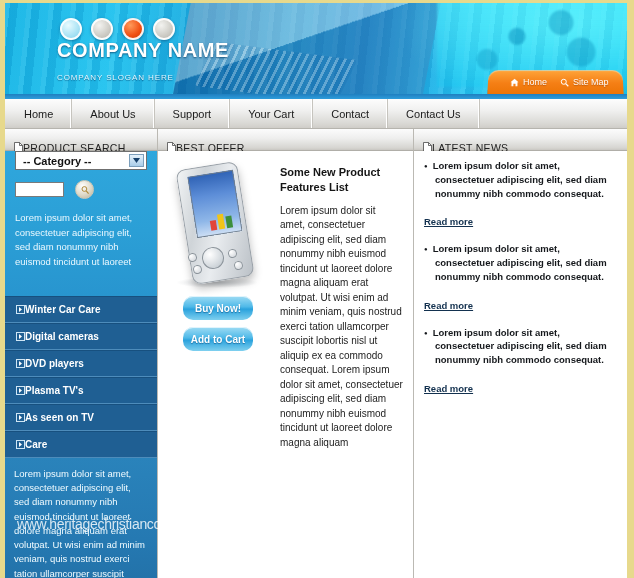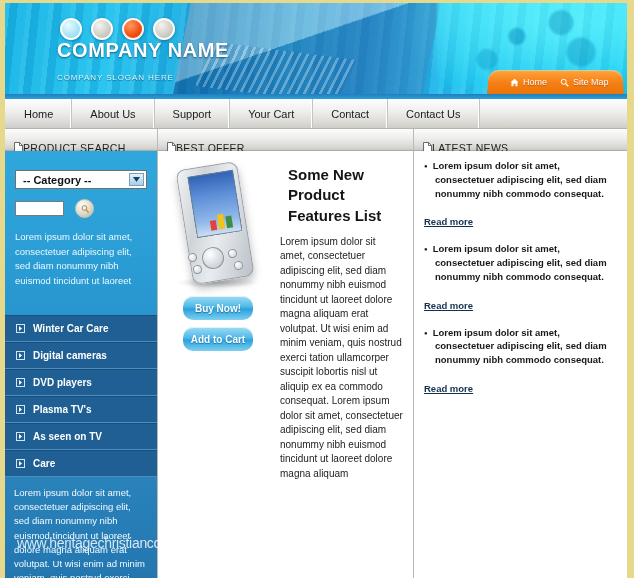--- a/index.html
+++ b/index.html
@@ -127,21 +127,21 @@
   
   .cols { display: flex; align-items: stretch; }
   .col-head { display: flex; }
   .ch-left { width: 152px; }
   .ch-mid  { width: 256px; border-left: 1px solid #bbb9b3; }
   .ch-right{ flex: 1; border-left: 1px solid #bbb9b3; }
 
   
   .sidebar { width: 152px; flex: none; background: #1f5f93; position: relative; }
   .sb-search {
-    position: relative; padding: 19px 10px 26px 10px;
+    position: relative; padding: 0 10px 26px 10px;
     background:
       radial-gradient(ellipse 210px 70px at 10% 130%, #1d5b90 0 55%, rgba(29,91,144,0) 56%),
       linear-gradient(180deg,#2fa7dd 0%, #2b9fd6 55%, #2895cf 100%);
   }
   .selwrap {
     position: relative; height: 19px; background: #fff;
     border: 1px solid #6f6f6f; display: flex; align-items: center;
     padding: 0 20px 0 7px; font-size: 11px; font-weight: bold; color: #111;
   }
   .selarrow {
@@ -153,21 +153,21 @@
   .txtin { width: 49px; height: 15px; background: #fff; border: 1px solid #7a7a7a; }
   .gobtn {
     width: 19px; height: 19px; border-radius: 50%;
     background: radial-gradient(circle at 38% 30%, #ffffff, #ded9c8 55%, #b9b09a);
     border: 1px solid #cfc9b6; display: flex; align-items: center; justify-content: center;
   }
   .sb-blurb { margin-top: 12px; font-size: 9.5px; line-height: 1.55; color: #eaf8ff; }
 
   .sb-links { background: #1f5f93; }
   .sb-links a {
-    display: flex; align-items: center; gap: 8px;
+    display: flex; align-items: center; 
     height: 27px; padding-left: 11px;
     color: #ffffff; font-size: 10px; font-weight: bold; text-decoration: none;
     border-bottom: 1px solid #4d8cbb; border-top: 1px solid #17507f;
   }
   .arrowbox {
     width: 9px; height: 9px; flex: none;
     border: 1px solid #cfe6f5;
     display: flex; align-items: center; justify-content: center;
   }
   .sb-foot {
@@ -217,21 +217,21 @@
   .pill {
     width: 70px; height: 24px; margin-top: 7px; border-radius: 10px;
     display: flex; align-items: center; justify-content: center;
     font-size: 10px; font-weight: bold; color: #ffffff;
     text-shadow: 0 1px 1px rgba(0,70,120,.55);
     background: linear-gradient(180deg,#9fdcf4 0%, #4fb9e8 45%, #2aa2dd 55%, #7fd0ef 100%);
     box-shadow: inset 0 1px 0 rgba(255,255,255,.7);
     border: none; cursor: pointer;
   }
   .offer-right { flex: 1; padding: 4px 4px 0 8px; }
-  .offer-title { font-size: 15px; font-weight: bold; color: #151515; line-height: 1.35; margin-left: 8px; }
+  .offer-title { font-size: 11px; font-weight: bold; color: #151515; line-height: 1.35; }
   .offer-body { margin-top: 9px; font-size: 10px; line-height: 1.45; color: #232323; }
 
   
   .news { flex: 1; border-left: 1px solid #bbb9b3; background: #ffffff; padding: 8px 12px 10px 10px; }
   .news-item { margin-bottom: 13px; }
   .news-item p {
     font-size: 9.5px; font-weight: bold; line-height: 1.45; color: #15181c;
     padding-left: 11px; text-indent: -11px;
   }
   .news-item p::before { content: "\25CF"; font-size: 6px; margin-right: 5px; vertical-align: middle; }

